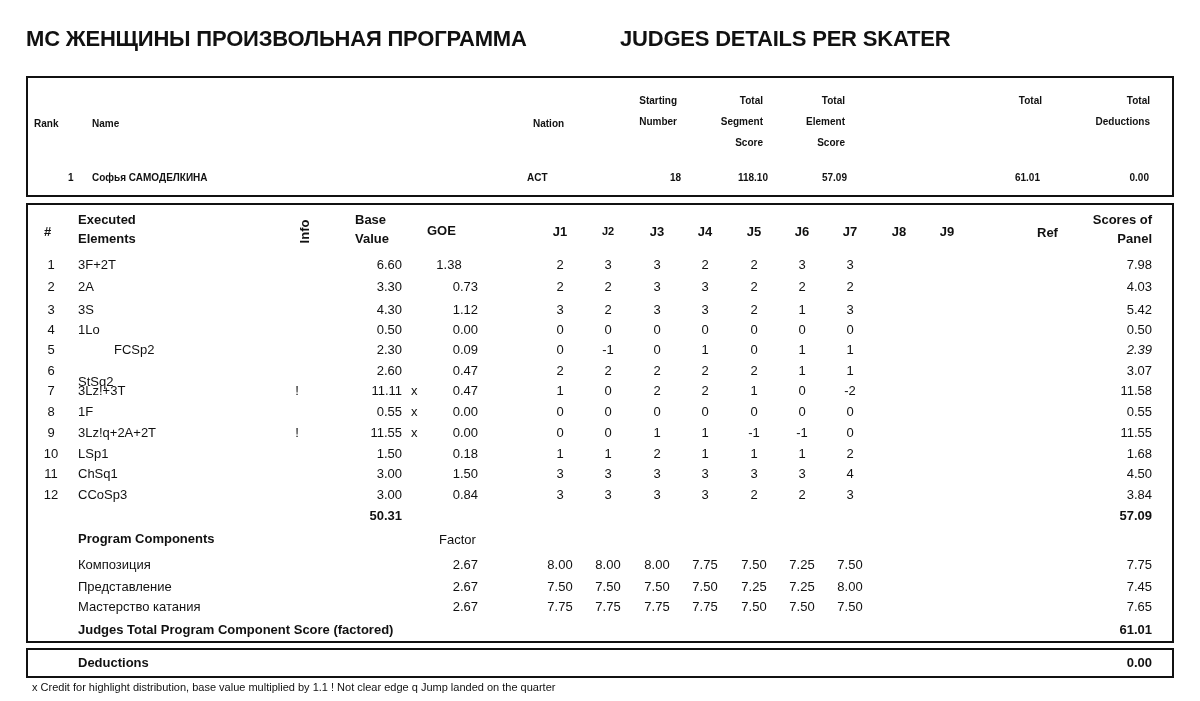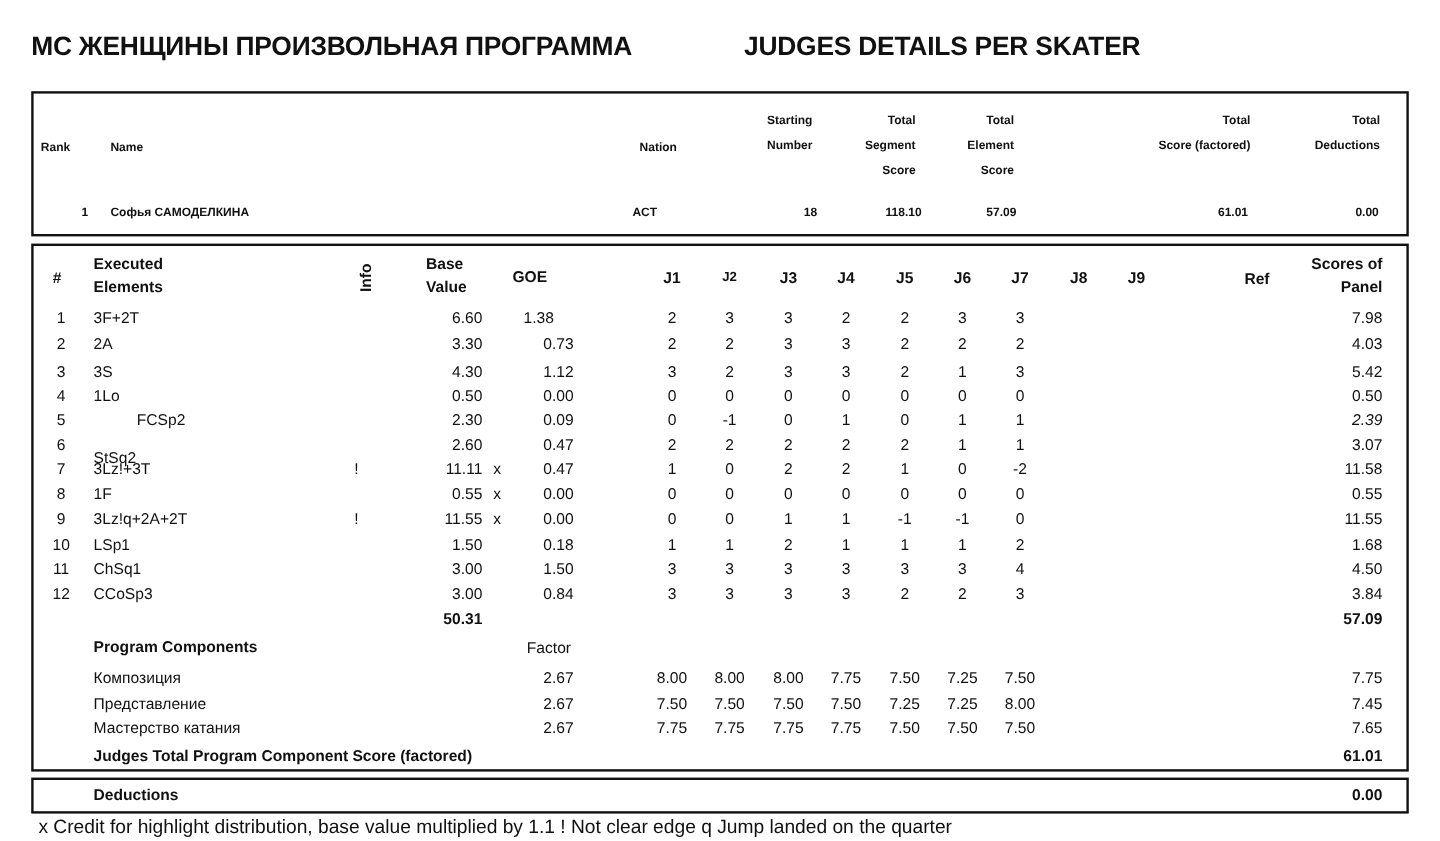--- a/index.html
+++ b/index.html
@@ -7,21 +7,21 @@
          font-family:"Liberation Sans", sans-serif; color:#111; }
   .abs { position:absolute; white-space:nowrap; }
   .title { font-weight:bold; font-size:22px; top:26px; letter-spacing:-0.2px; }
   .box { position:absolute; border:2px solid #111; box-sizing:border-box; }
   .hb { font-weight:bold; font-size:10px; line-height:21px; }
   .r { text-align:right; }
   .c { text-align:center; }
   .cell { position:absolute; white-space:nowrap; font-size:13px; line-height:20px; }
   .bold { font-weight:bold; }
   .info-rot { position:absolute; transform:rotate(-90deg); transform-origin:center; font-weight:bold; font-size:13px; }
-  .legend { font-size:16px; }
+  .legend { font-size:11px; }
 </style>
 </head>
 <body>
 
 <div class="abs title" style="left:26px;">МС ЖЕНЩИНЫ ПРОИЗВОЛЬНАЯ ПРОГРАММА</div>
 <div class="abs title" style="left:620px;">JUDGES DETAILS PER SKATER</div>
 
 <div class="box" style="left:26px; top:76px; width:1148px; height:121px;"></div>
 <div class="abs hb" style="left:34px; top:113px;">Rank</div>
 <div class="abs hb" style="left:92px; top:113px;">Name</div>
@@ -35,21 +35,20 @@
     <div>Segment</div>
     <div>Score</div>
 </div>
 <div class="abs hb r" style="left:775px; width:70px; top:90px;">
   <div>Total</div>
     <div>Element</div>
     <div>Score</div>
 </div>
 <div class="abs hb r" style="left:860px; width:182px; top:90px;">
   <div>Total</div>
-    <div>Score (factored)</div>
 </div>
 <div class="abs hb r" style="left:1055px; width:95px; top:90px;">
   <div>Total</div>
     <div>Deductions</div>
 </div>
 
 <div class="abs hb" style="left:68px; top:167px;">1</div>
 <div class="abs hb" style="left:92px; top:167px;">Софья САМОДЕЛКИНА</div>
 <div class="abs hb" style="left:527px; top:167px;">ACT</div>
 <div class="abs hb r" style="left:600px; width:81px; top:167px;">18</div>

